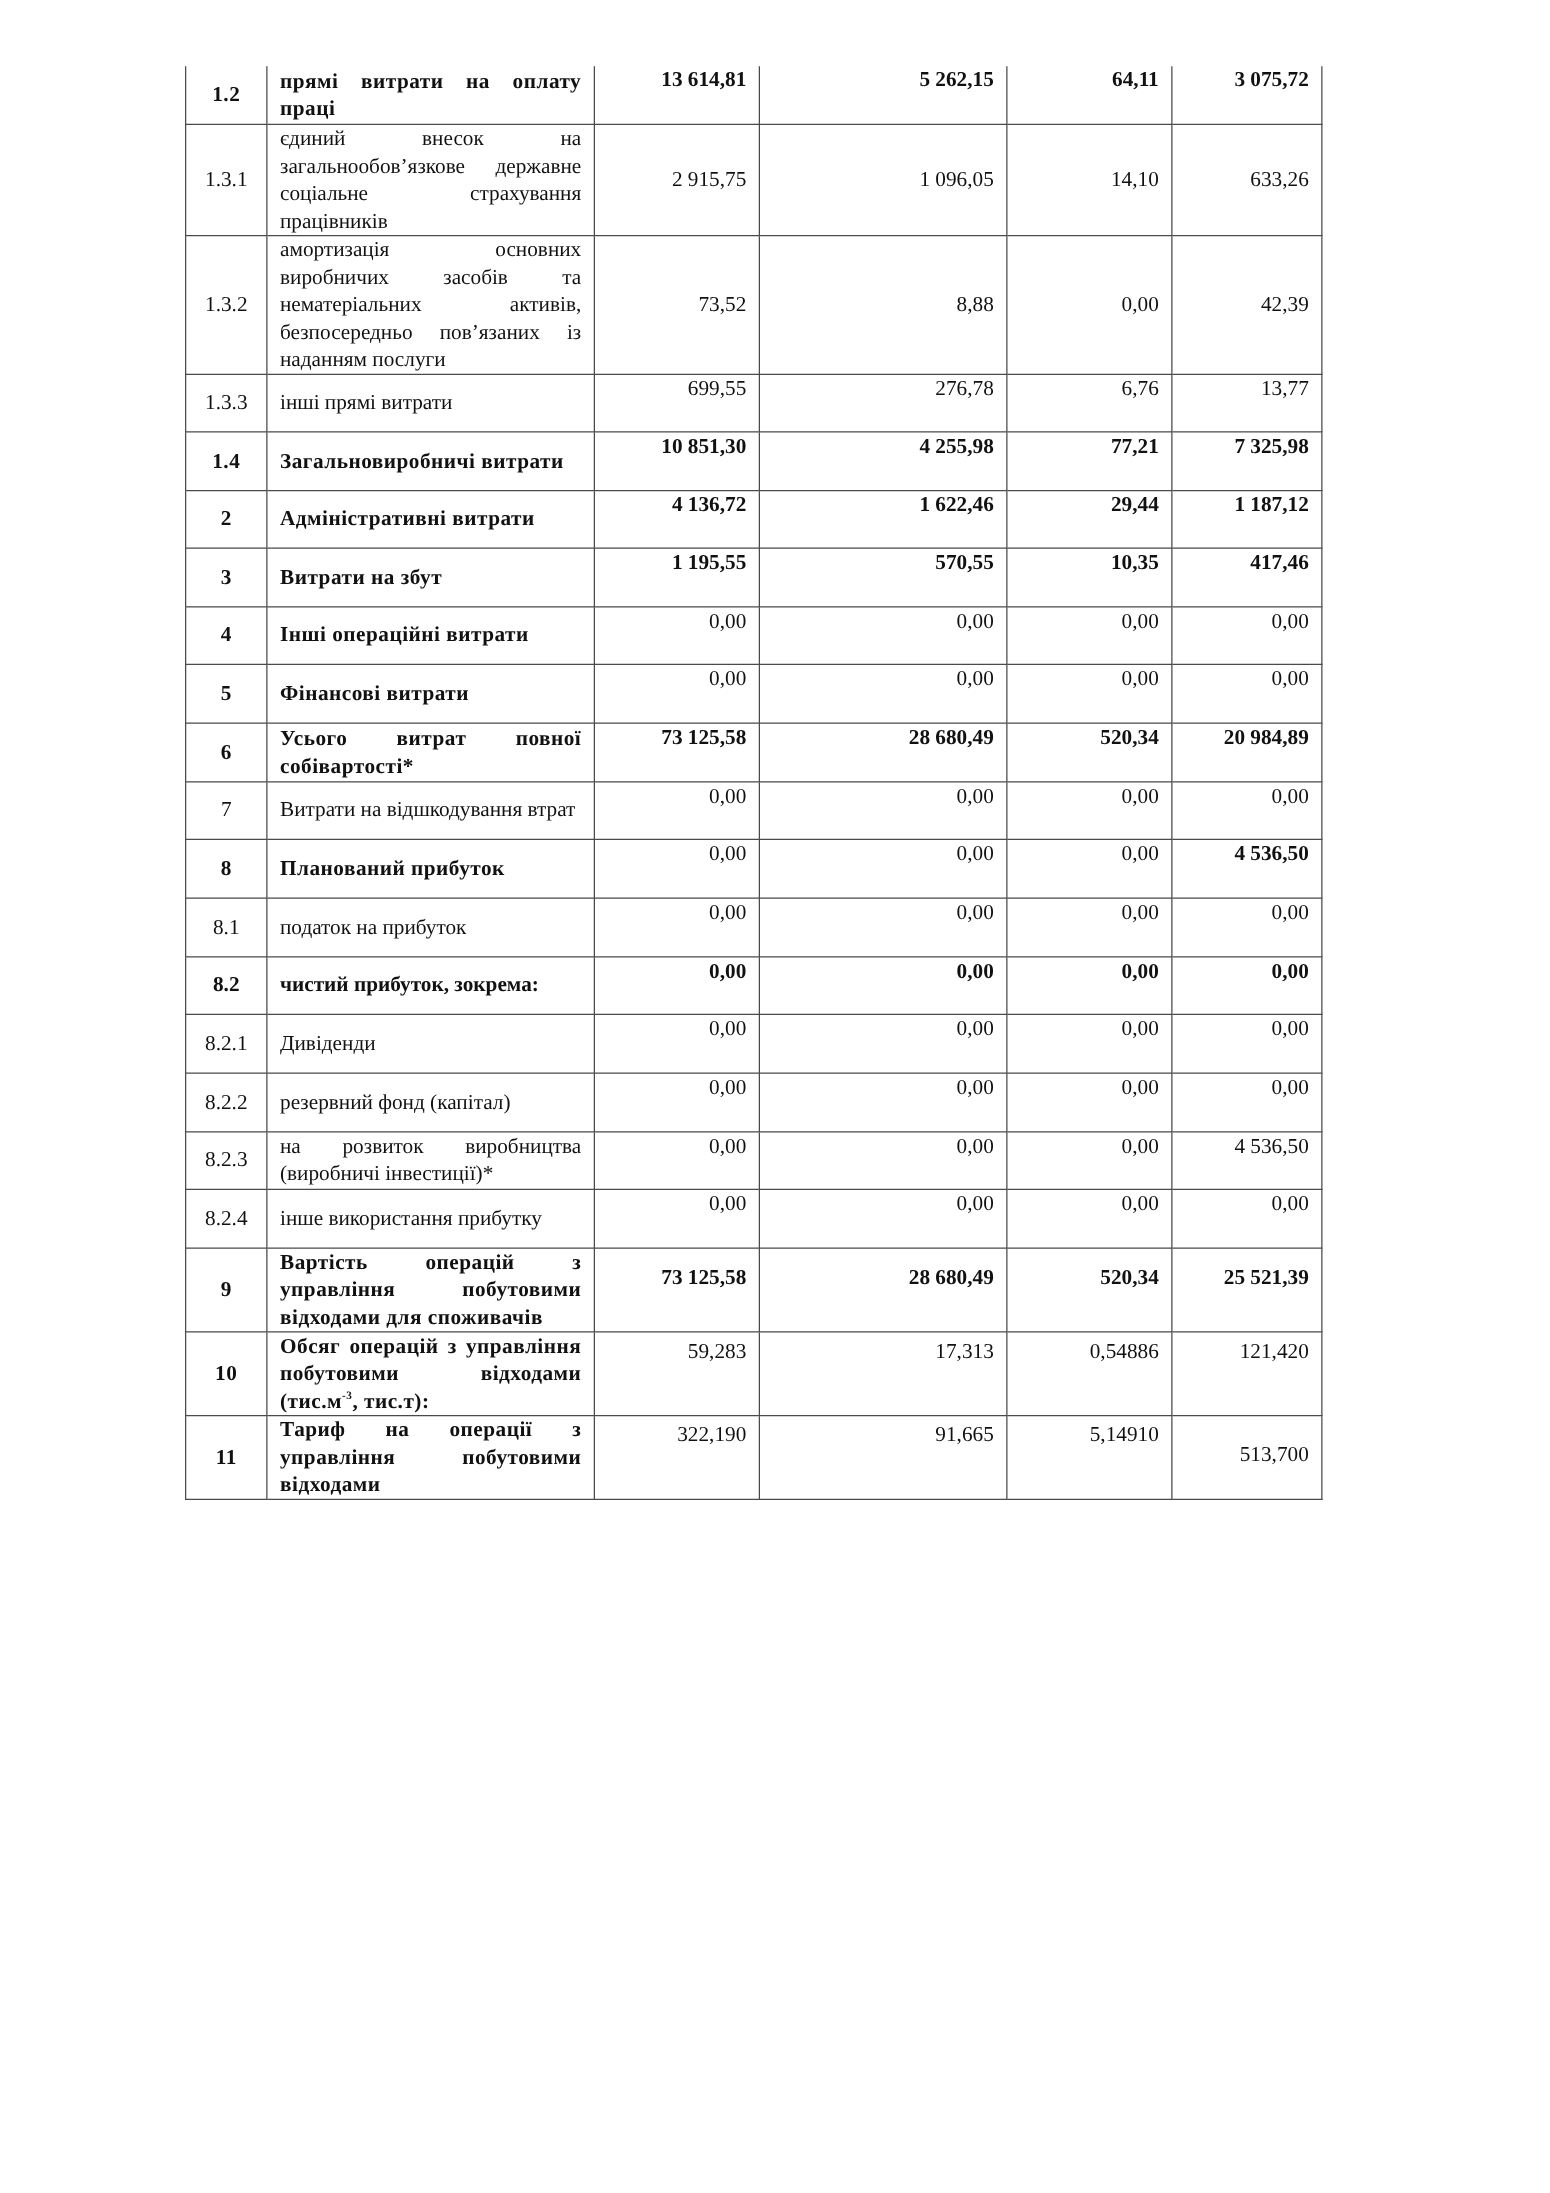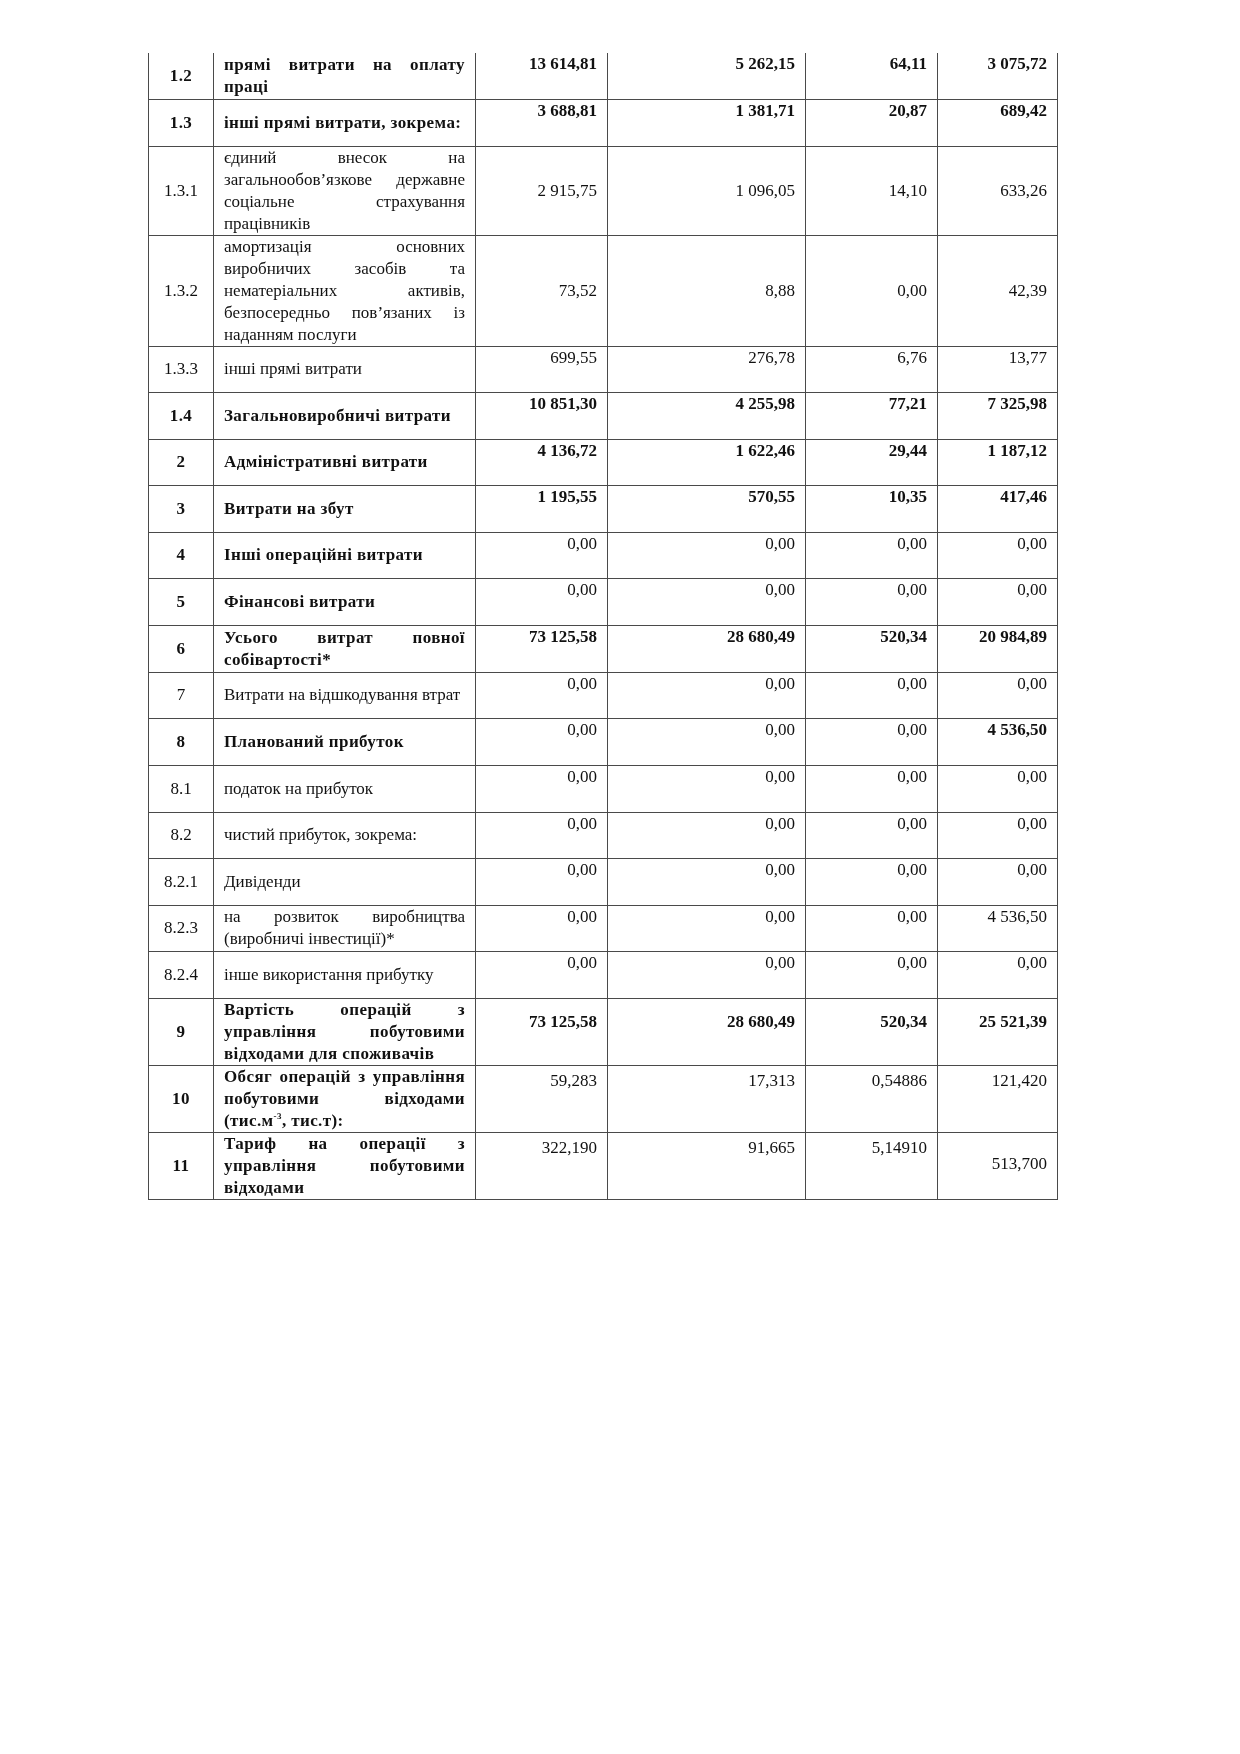--- a/index.html
+++ b/index.html
@@ -37,28 +37,20 @@
     <tbody id="tbody">
 
     <tr class="first bold" style="height: 46px;">
     <td class="num">1.2</td>
     <td class="name" style="vertical-align: middle;">прямі витрати на оплату праці</td>
     <td class="val b">13 614,81</td>
     <td class="val b">5 262,15</td>
     <td class="val b">64,11</td>
     <td class="val b">3 075,72</td>
   </tr>
-        <tr class="bold" style="height: 47px;">
-    <td class="num">1.3</td>
-    <td class="name" style="vertical-align: middle;">інші прямі витрати, зокрема:</td>
-    <td class="val b">3 688,81</td>
-    <td class="val b">1 381,71</td>
-    <td class="val b">20,87</td>
-    <td class="val b">689,42</td>
-  </tr>
         <tr style="height: 88px;">
     <td class="num">1.3.1</td>
     <td class="name" style="vertical-align: middle;">єдиний внесок на загальнообов’язкове державне соціальне страхування працівників</td>
     <td class="val" style="vertical-align: middle;">2 915,75</td>
     <td class="val" style="vertical-align: middle;">1 096,05</td>
     <td class="val" style="vertical-align: middle;">14,10</td>
     <td class="val" style="vertical-align: middle;">633,26</td>
   </tr>
         <tr style="height: 111px;">
     <td class="num">1.3.2</td>
@@ -141,31 +133,39 @@
     <td class="val b">4 536,50</td>
   </tr>
         <tr style="height: 47px;">
     <td class="num">8.1</td>
     <td class="name" style="vertical-align: middle;">податок на прибуток</td>
     <td class="val">0,00</td>
     <td class="val">0,00</td>
     <td class="val">0,00</td>
     <td class="val">0,00</td>
   </tr>
-        <tr style="height: 46px;">
+        <tr style="height: 46px; font-weight: bold;">
     <td class="num">8.2</td>
     <td class="name" style="vertical-align: middle;">чистий прибуток, зокрема:</td>
     <td class="val">0,00</td>
     <td class="val">0,00</td>
     <td class="val">0,00</td>
     <td class="val">0,00</td>
   </tr>
         <tr style="height: 47px;">
     <td class="num">8.2.1</td>
     <td class="name" style="vertical-align: middle;">Дивіденди</td>
+    <td class="val">0,00</td>
+    <td class="val">0,00</td>
+    <td class="val">0,00</td>
+    <td class="val">0,00</td>
+  </tr>
+        <tr style="height: 47px;">
+    <td class="num">8.2.2</td>
+    <td class="name" style="vertical-align: middle;">резервний фонд (капітал)</td>
     <td class="val">0,00</td>
     <td class="val">0,00</td>
     <td class="val">0,00</td>
     <td class="val">0,00</td>
   </tr>
         <tr style="height: 46px;">
     <td class="num">8.2.3</td>
     <td class="name" style="vertical-align: middle;">на розвиток виробництва (виробничі інвестиції)*</td>
     <td class="val">0,00</td>
     <td class="val">0,00</td>

